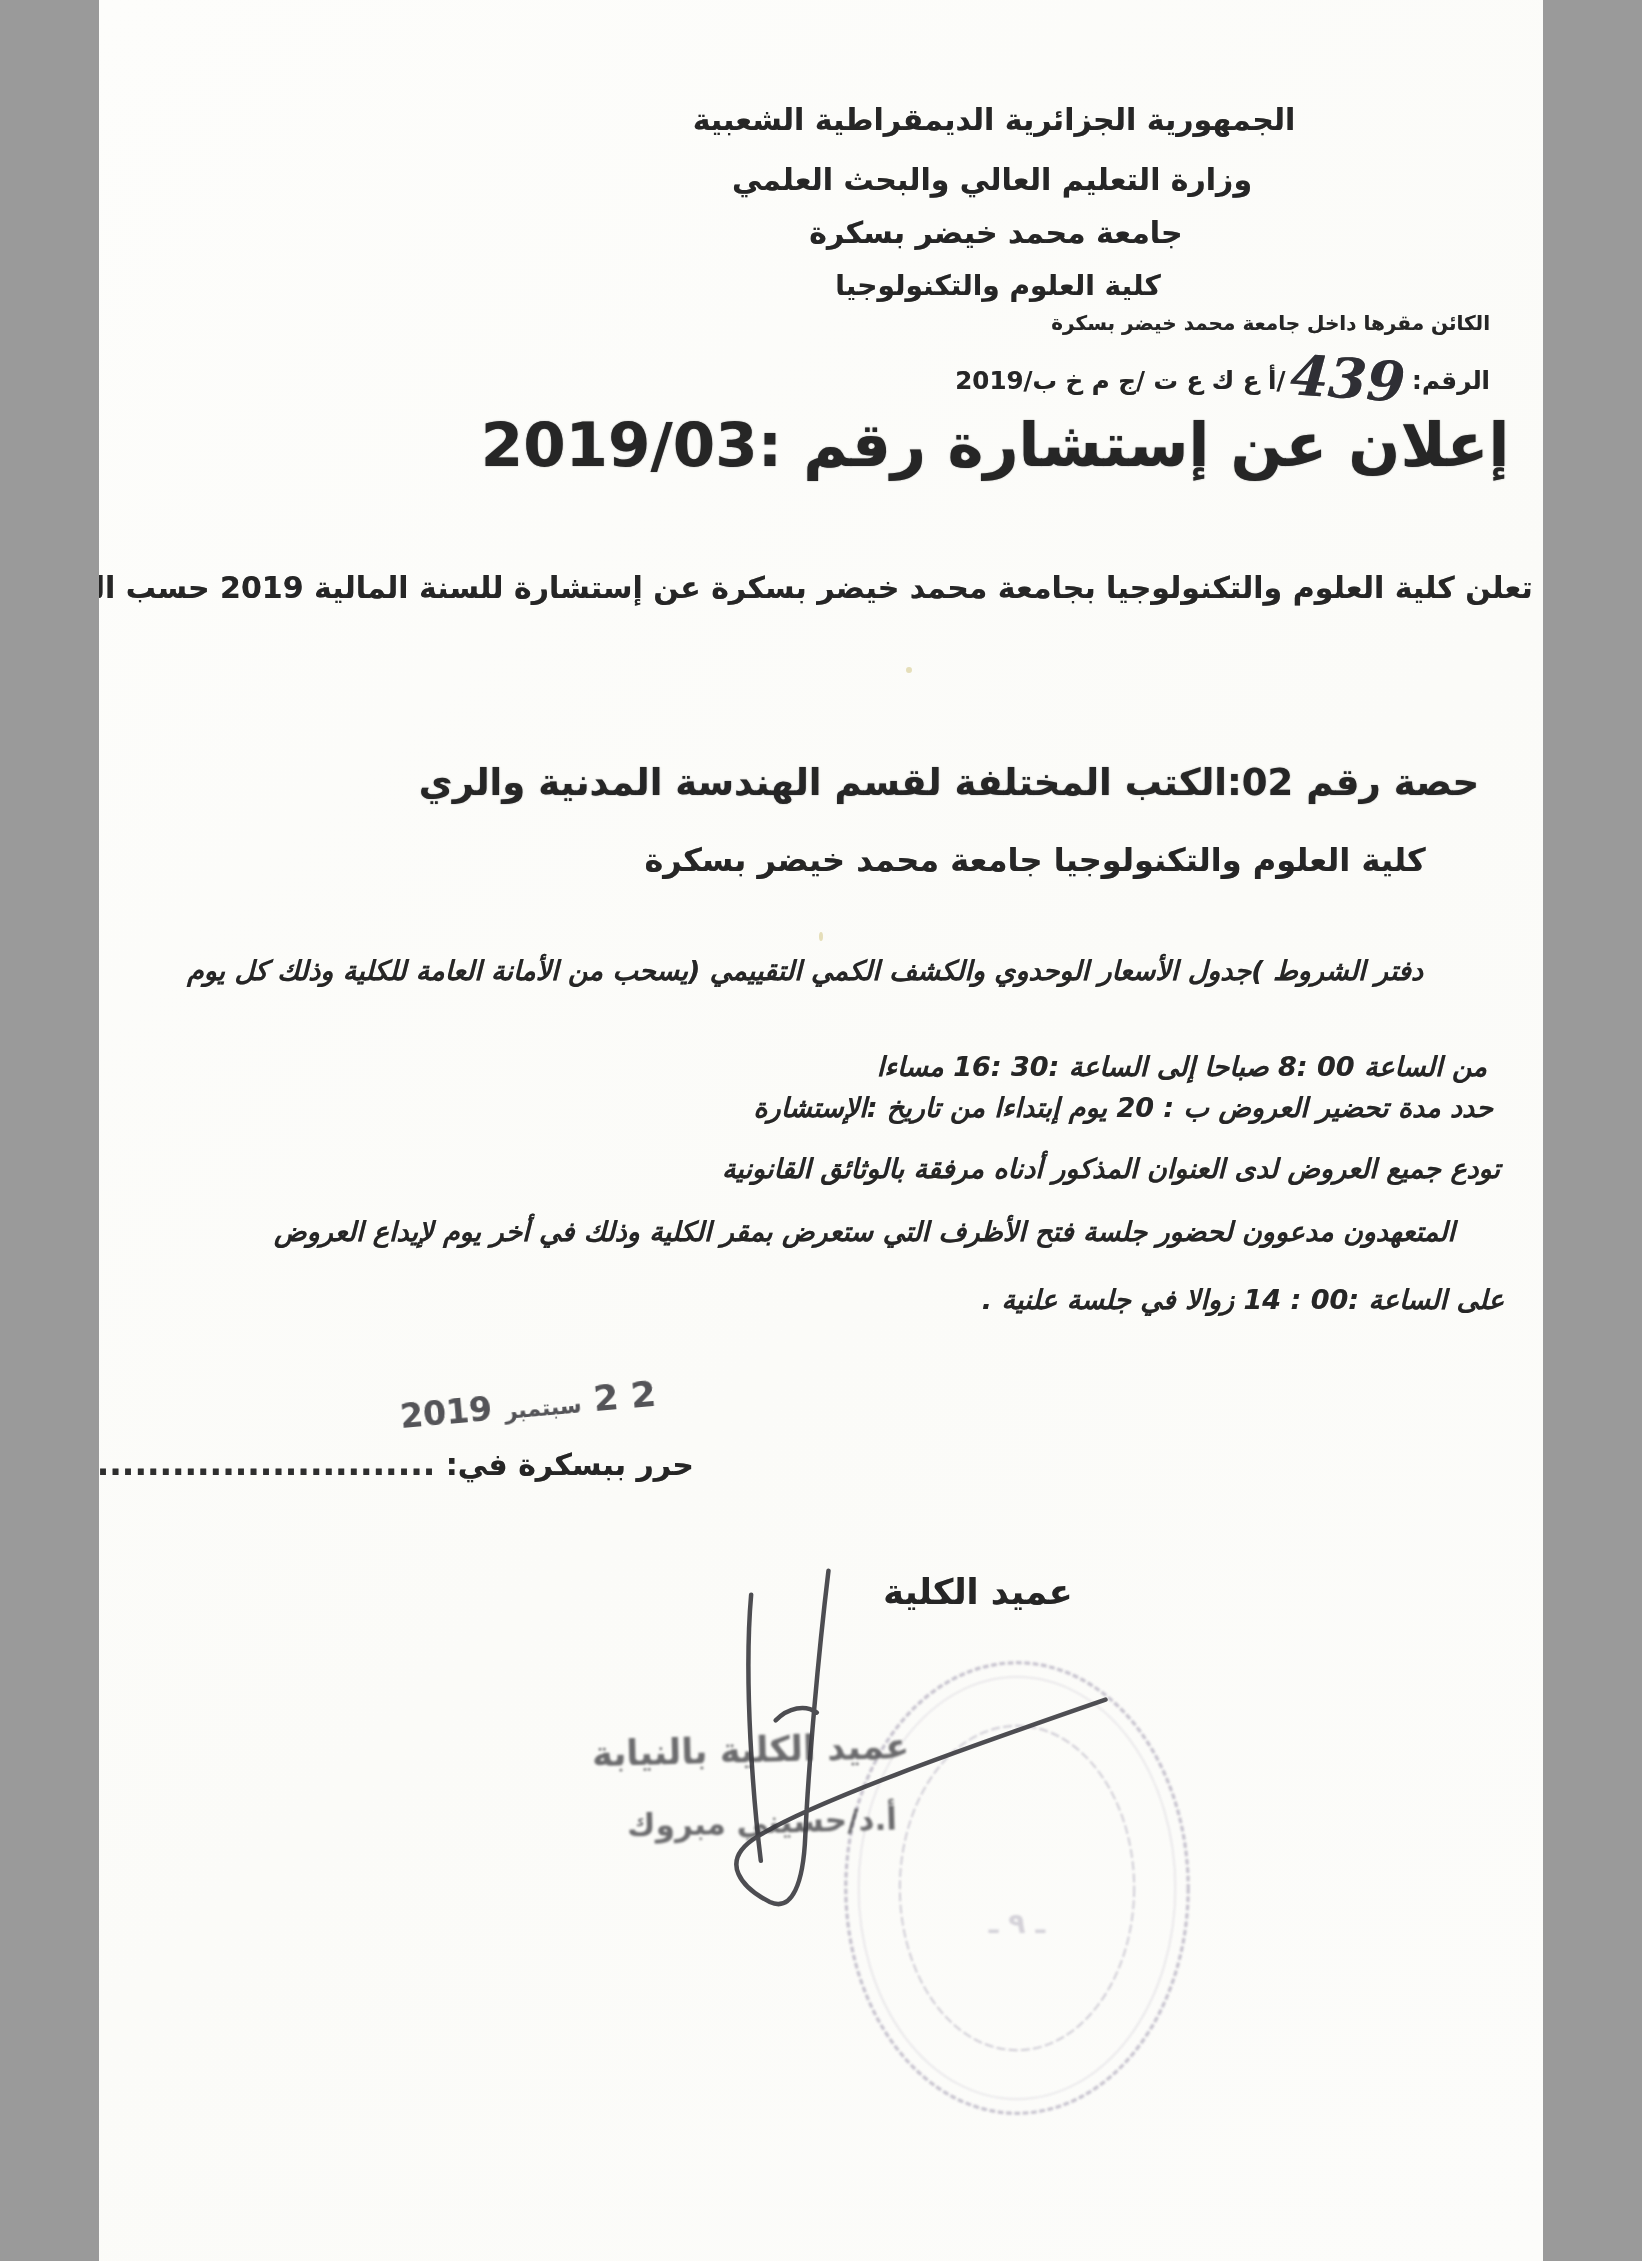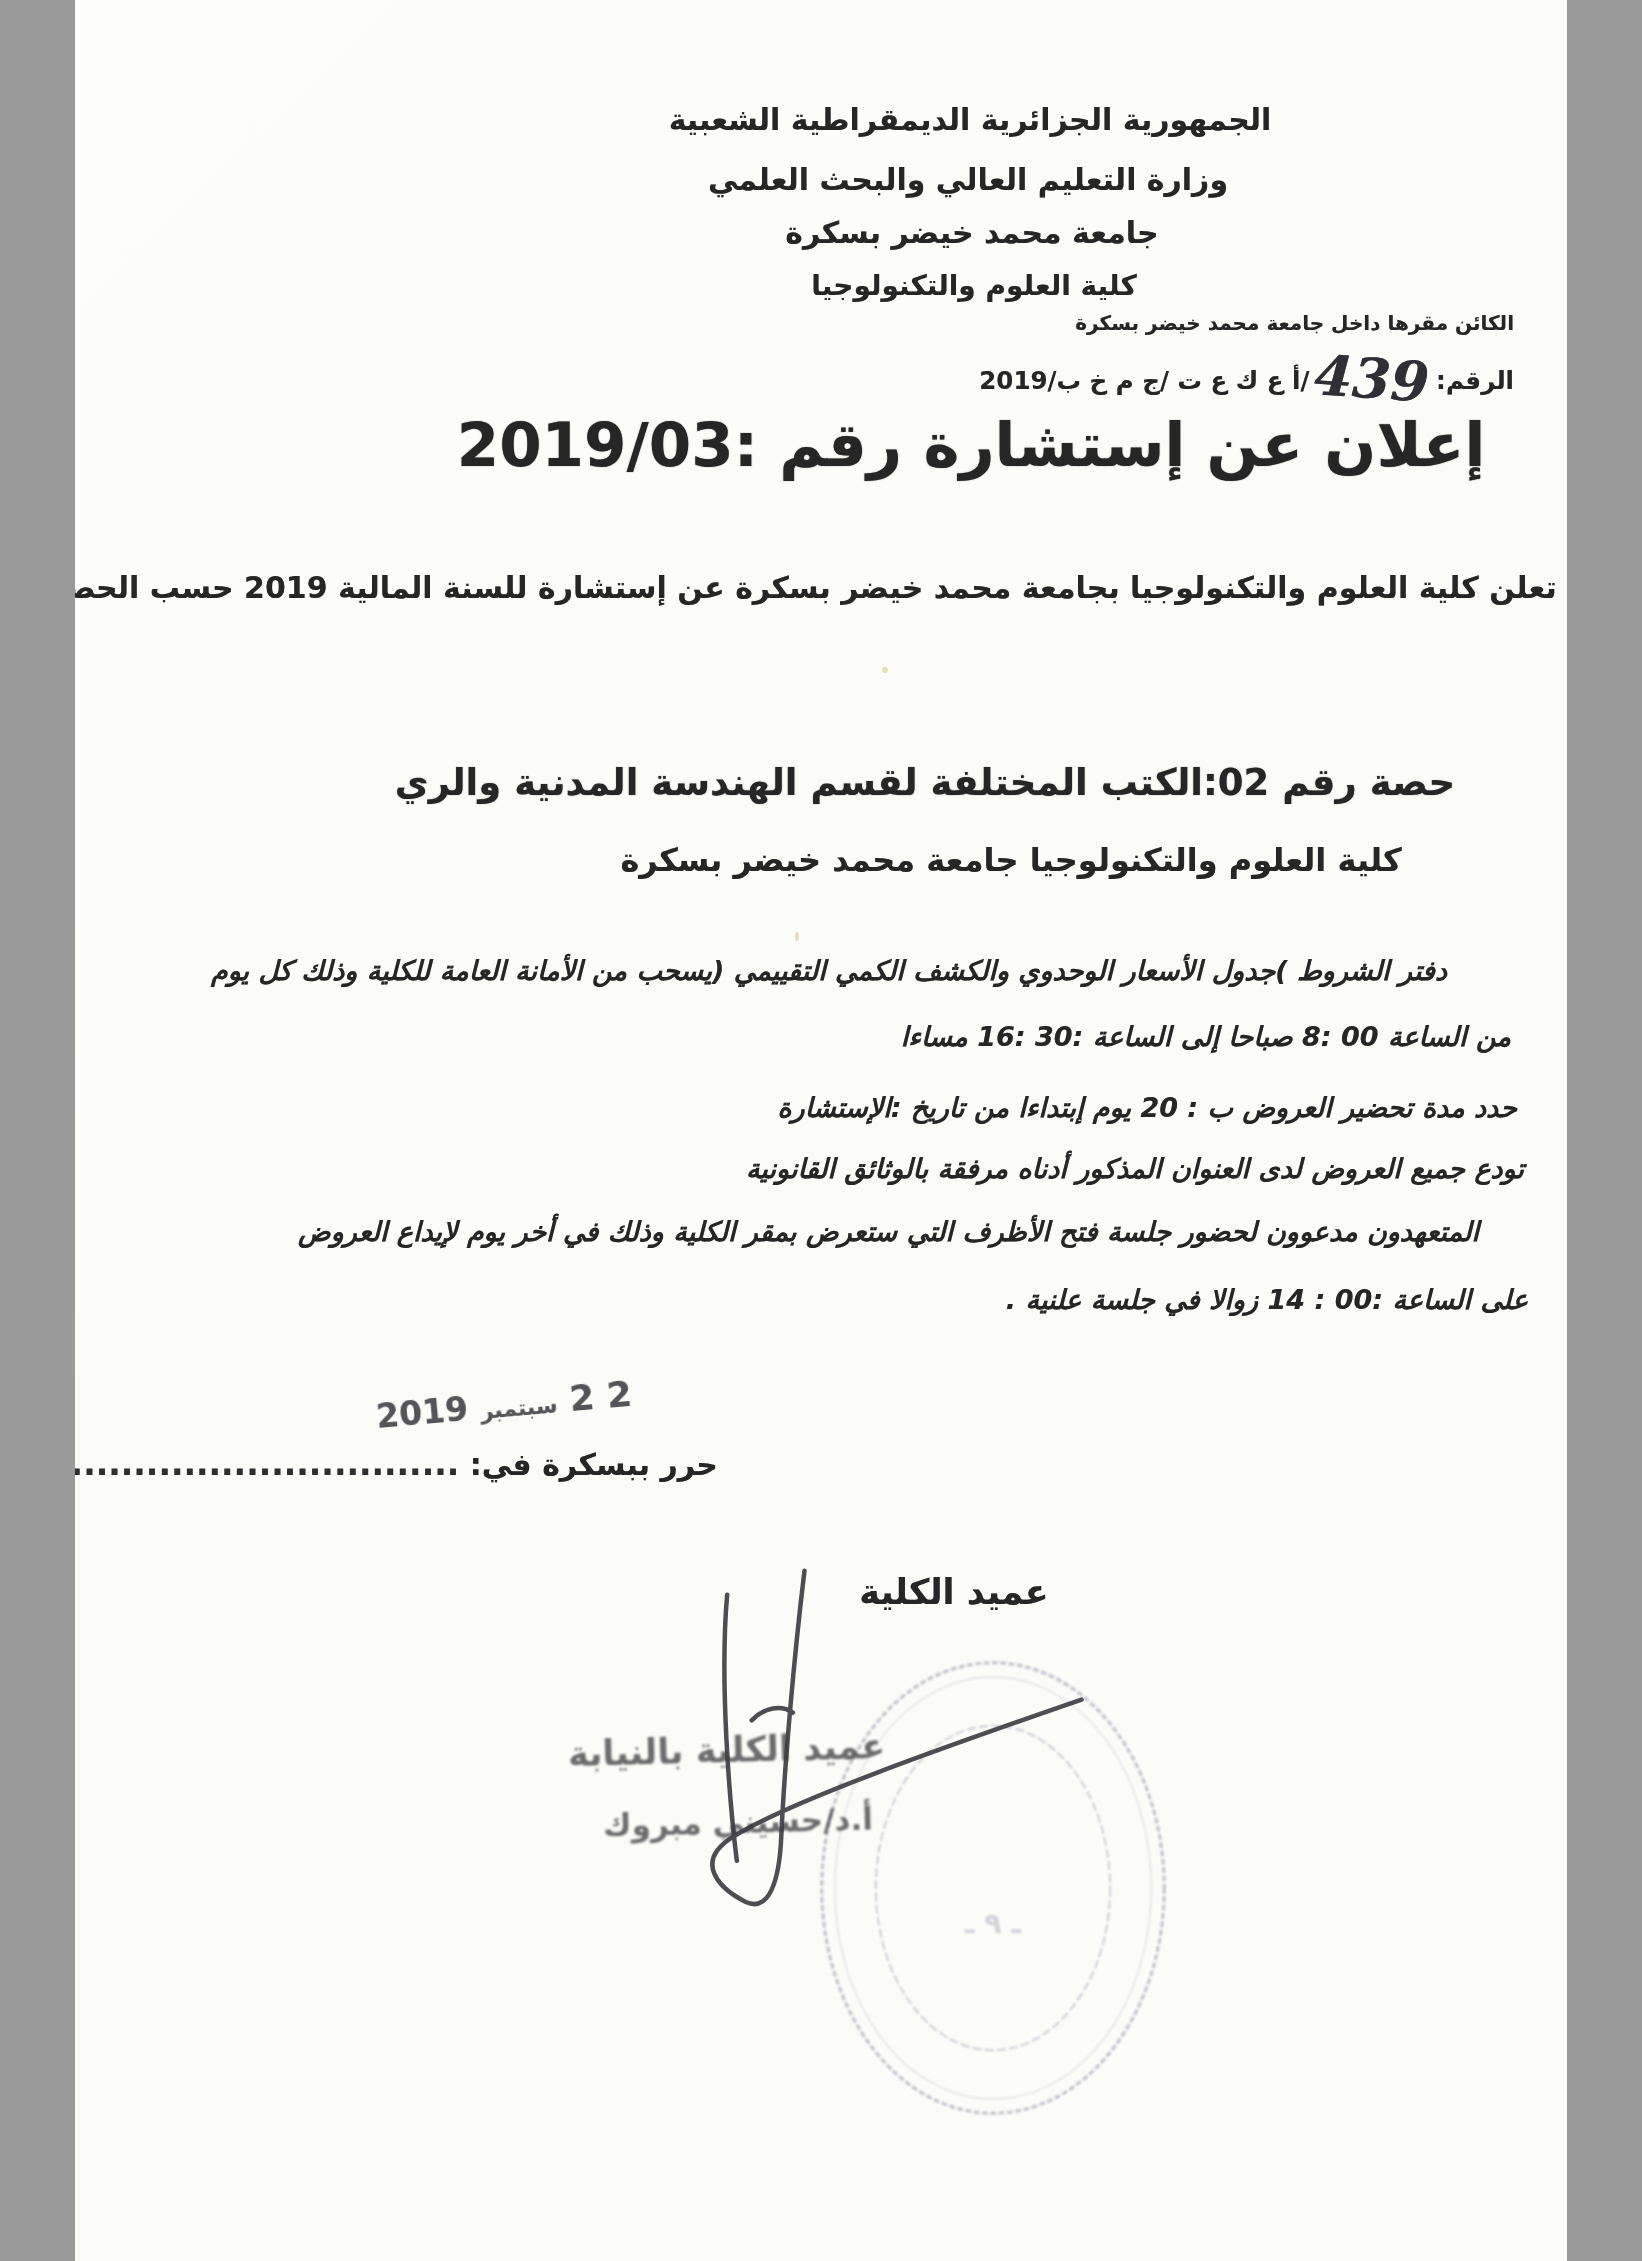--- a/index.html
+++ b/index.html
@@ -5,21 +5,20 @@
   html,body{margin:0;padding:0;background:#9a9a9a;}
   .page{
     position:relative;
     width:1444px;height:2261px;
     margin:0 auto;
     background:linear-gradient(135deg,#fdfdfb 0%,#fbfbf8 55%,#fcfcfa 100%);
     overflow:hidden;
     font-family:"DejaVu Sans",sans-serif;
     color:#262626;
     direction:rtl;
-    padding-left:48px;
   }
   .line{position:absolute;white-space:nowrap;font-weight:700;
         text-shadow:0 0 0.6px rgba(35,35,35,.45);}
   .centered{transform:translateX(-50%);}
   
   .hdr{font-size:30px;}
   .hdr-1{top:102px;left:895px;}
   .hdr-2{top:162px;left:893px;}
   .hdr-3{top:215px;left:897px;}
   .hdr-4{top:269px;left:899px;font-size:28px;}
@@ -37,21 +36,21 @@
          text-shadow:0 0 1.3px rgba(30,30,30,.55);}
   
   .intro{top:570px;right:10.3px;font-size:30px;}
   
   .lot-1{top:682px;left:874px;font-size:37px;text-shadow:0 0 1.3px rgba(30,30,30,.5);}
   .lot-2{top:761px;left:850px;font-size:37px;text-shadow:0 0 1.3px rgba(30,30,30,.5);}
   .lot-f{top:841px;left:936px;font-size:32px;}
   
   .body-l{font-size:27px;font-style:italic;}
   .b0{top:955px;right:120px;}
-  .b1{top:1021px;right:56px;}
+  .b1{top:1051px;right:56px;}
   .b2{top:1092px;right:50px;}
   .b3{top:1153px;right:43px;}
   .b4{top:1216px;right:88px;}
   .b5{top:1284px;right:39px;}
   
   .datestamp{
     top:1395px;left:303px;font-size:36px;font-weight:700;color:#3d3d42;
     transform:rotate(-5deg);transform-origin:left bottom;
     opacity:.88;filter:blur(0.3px);letter-spacing:2.6px;
   }

